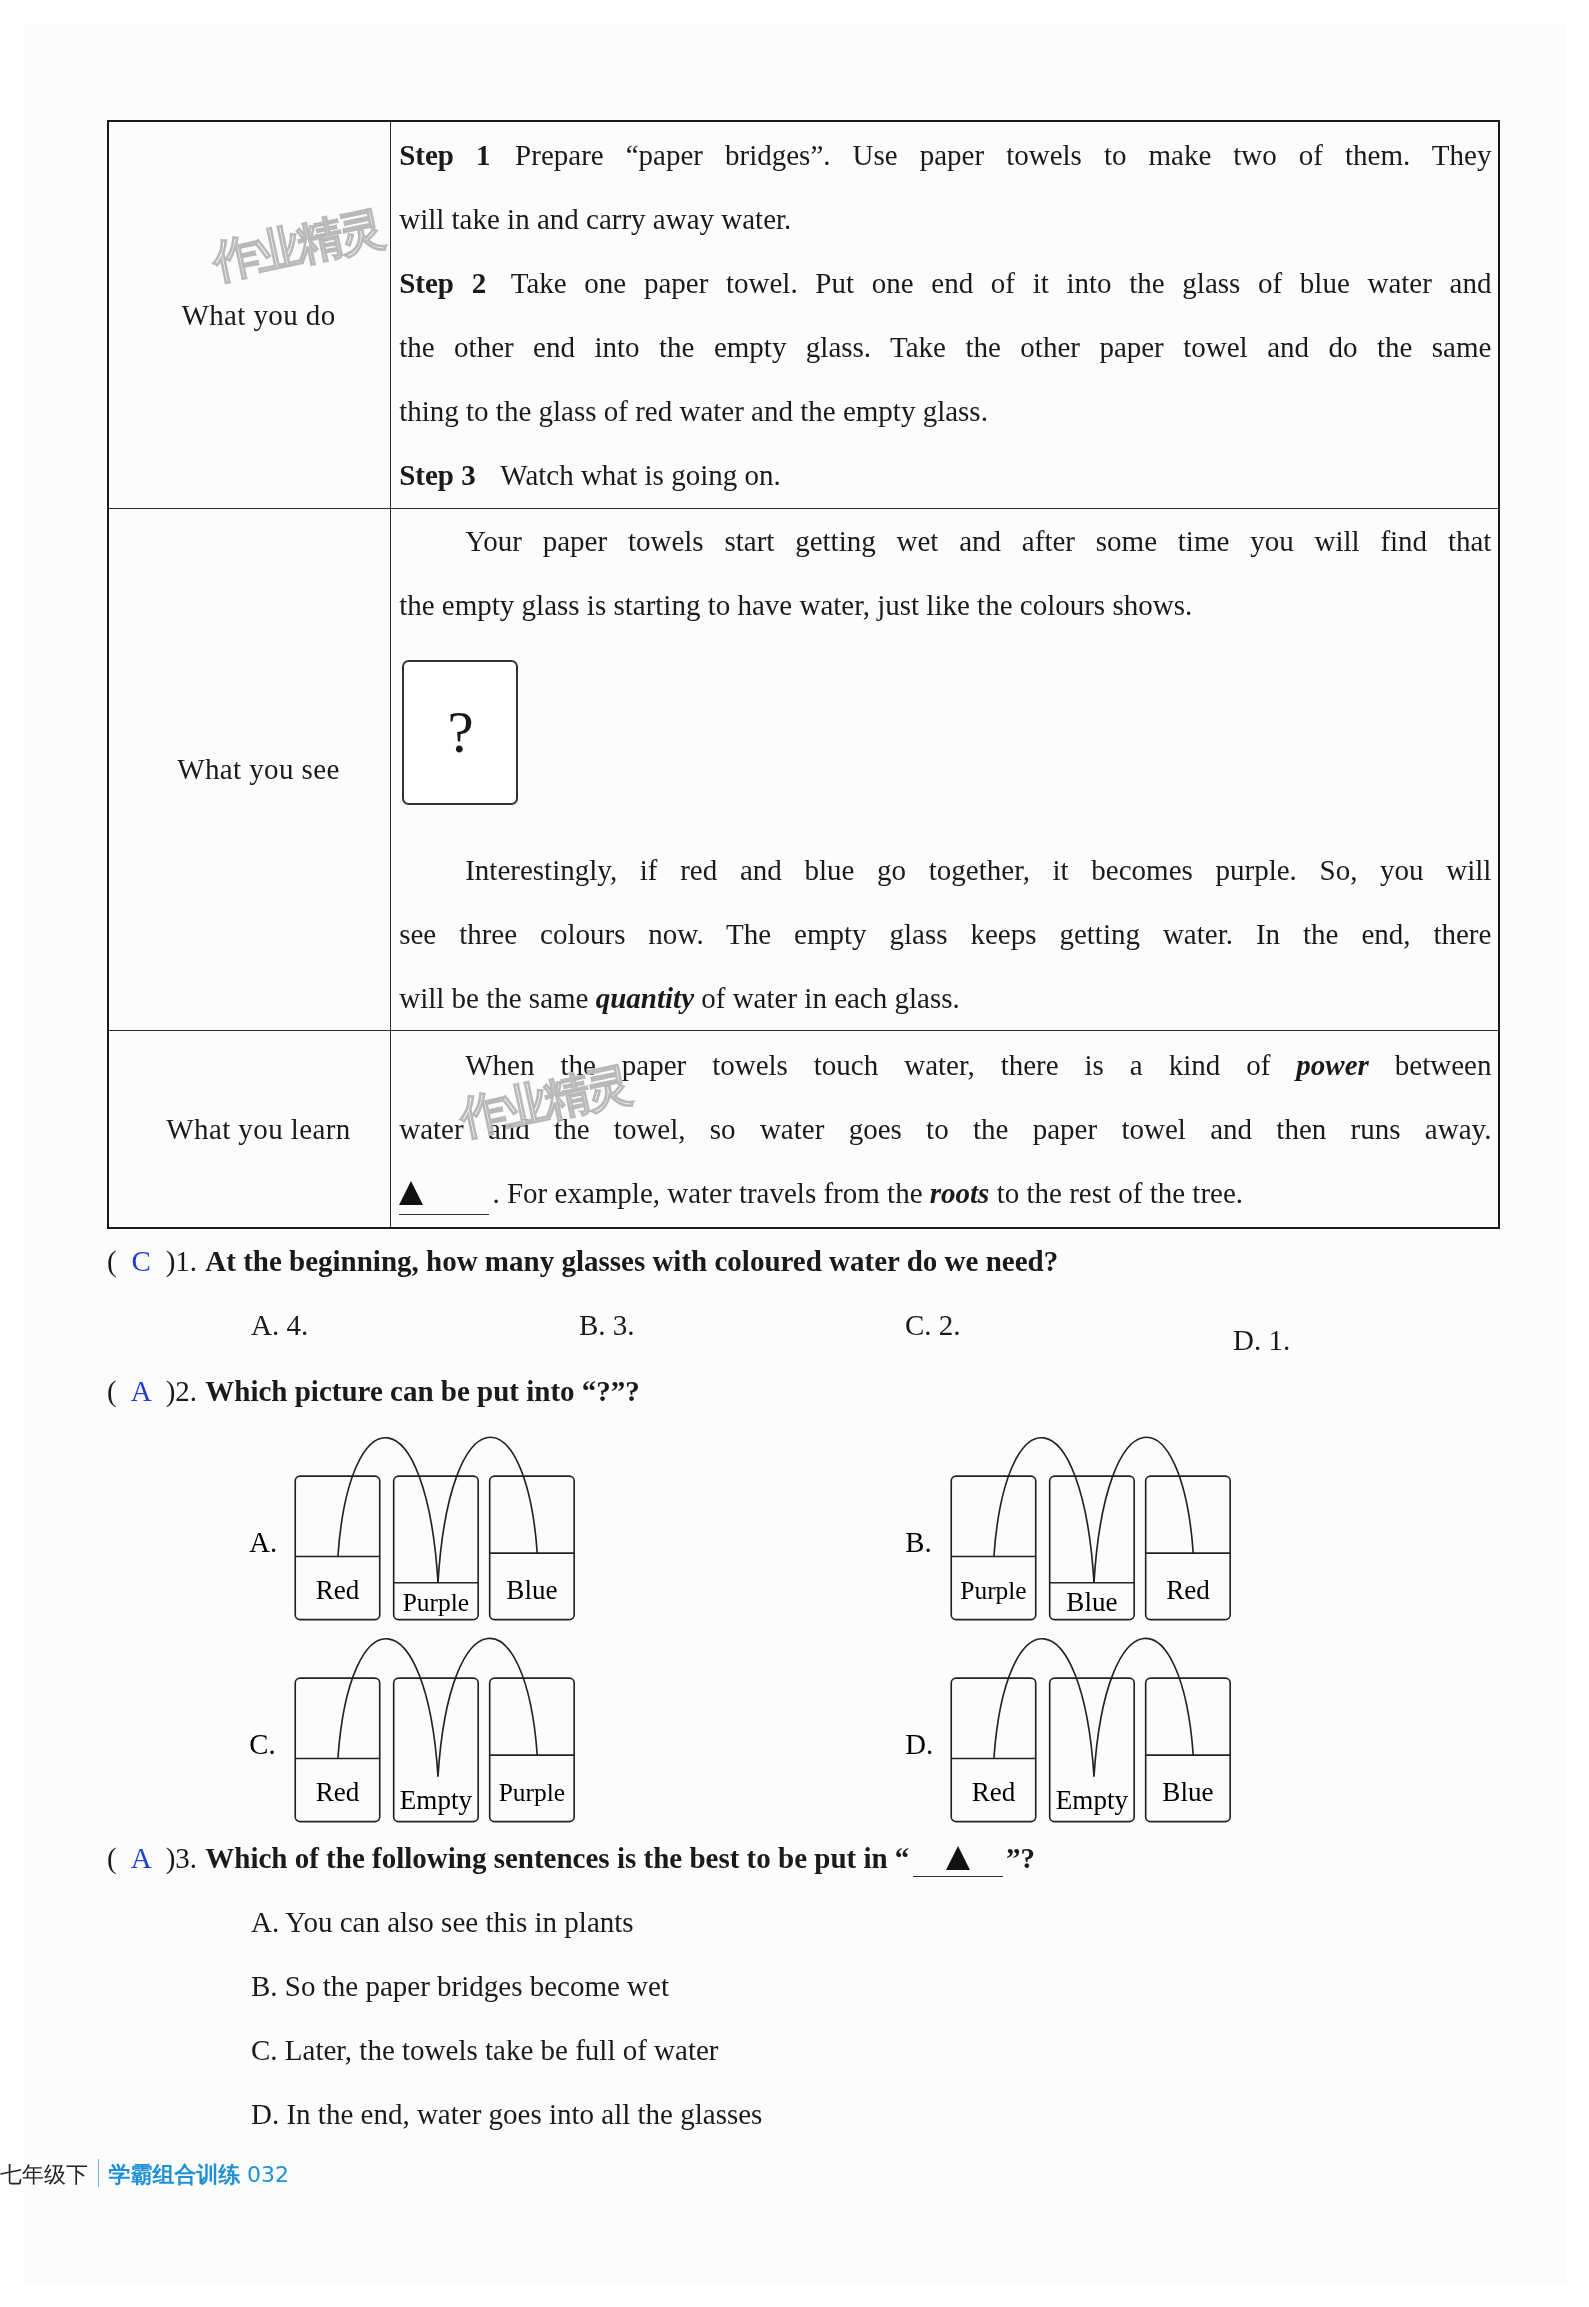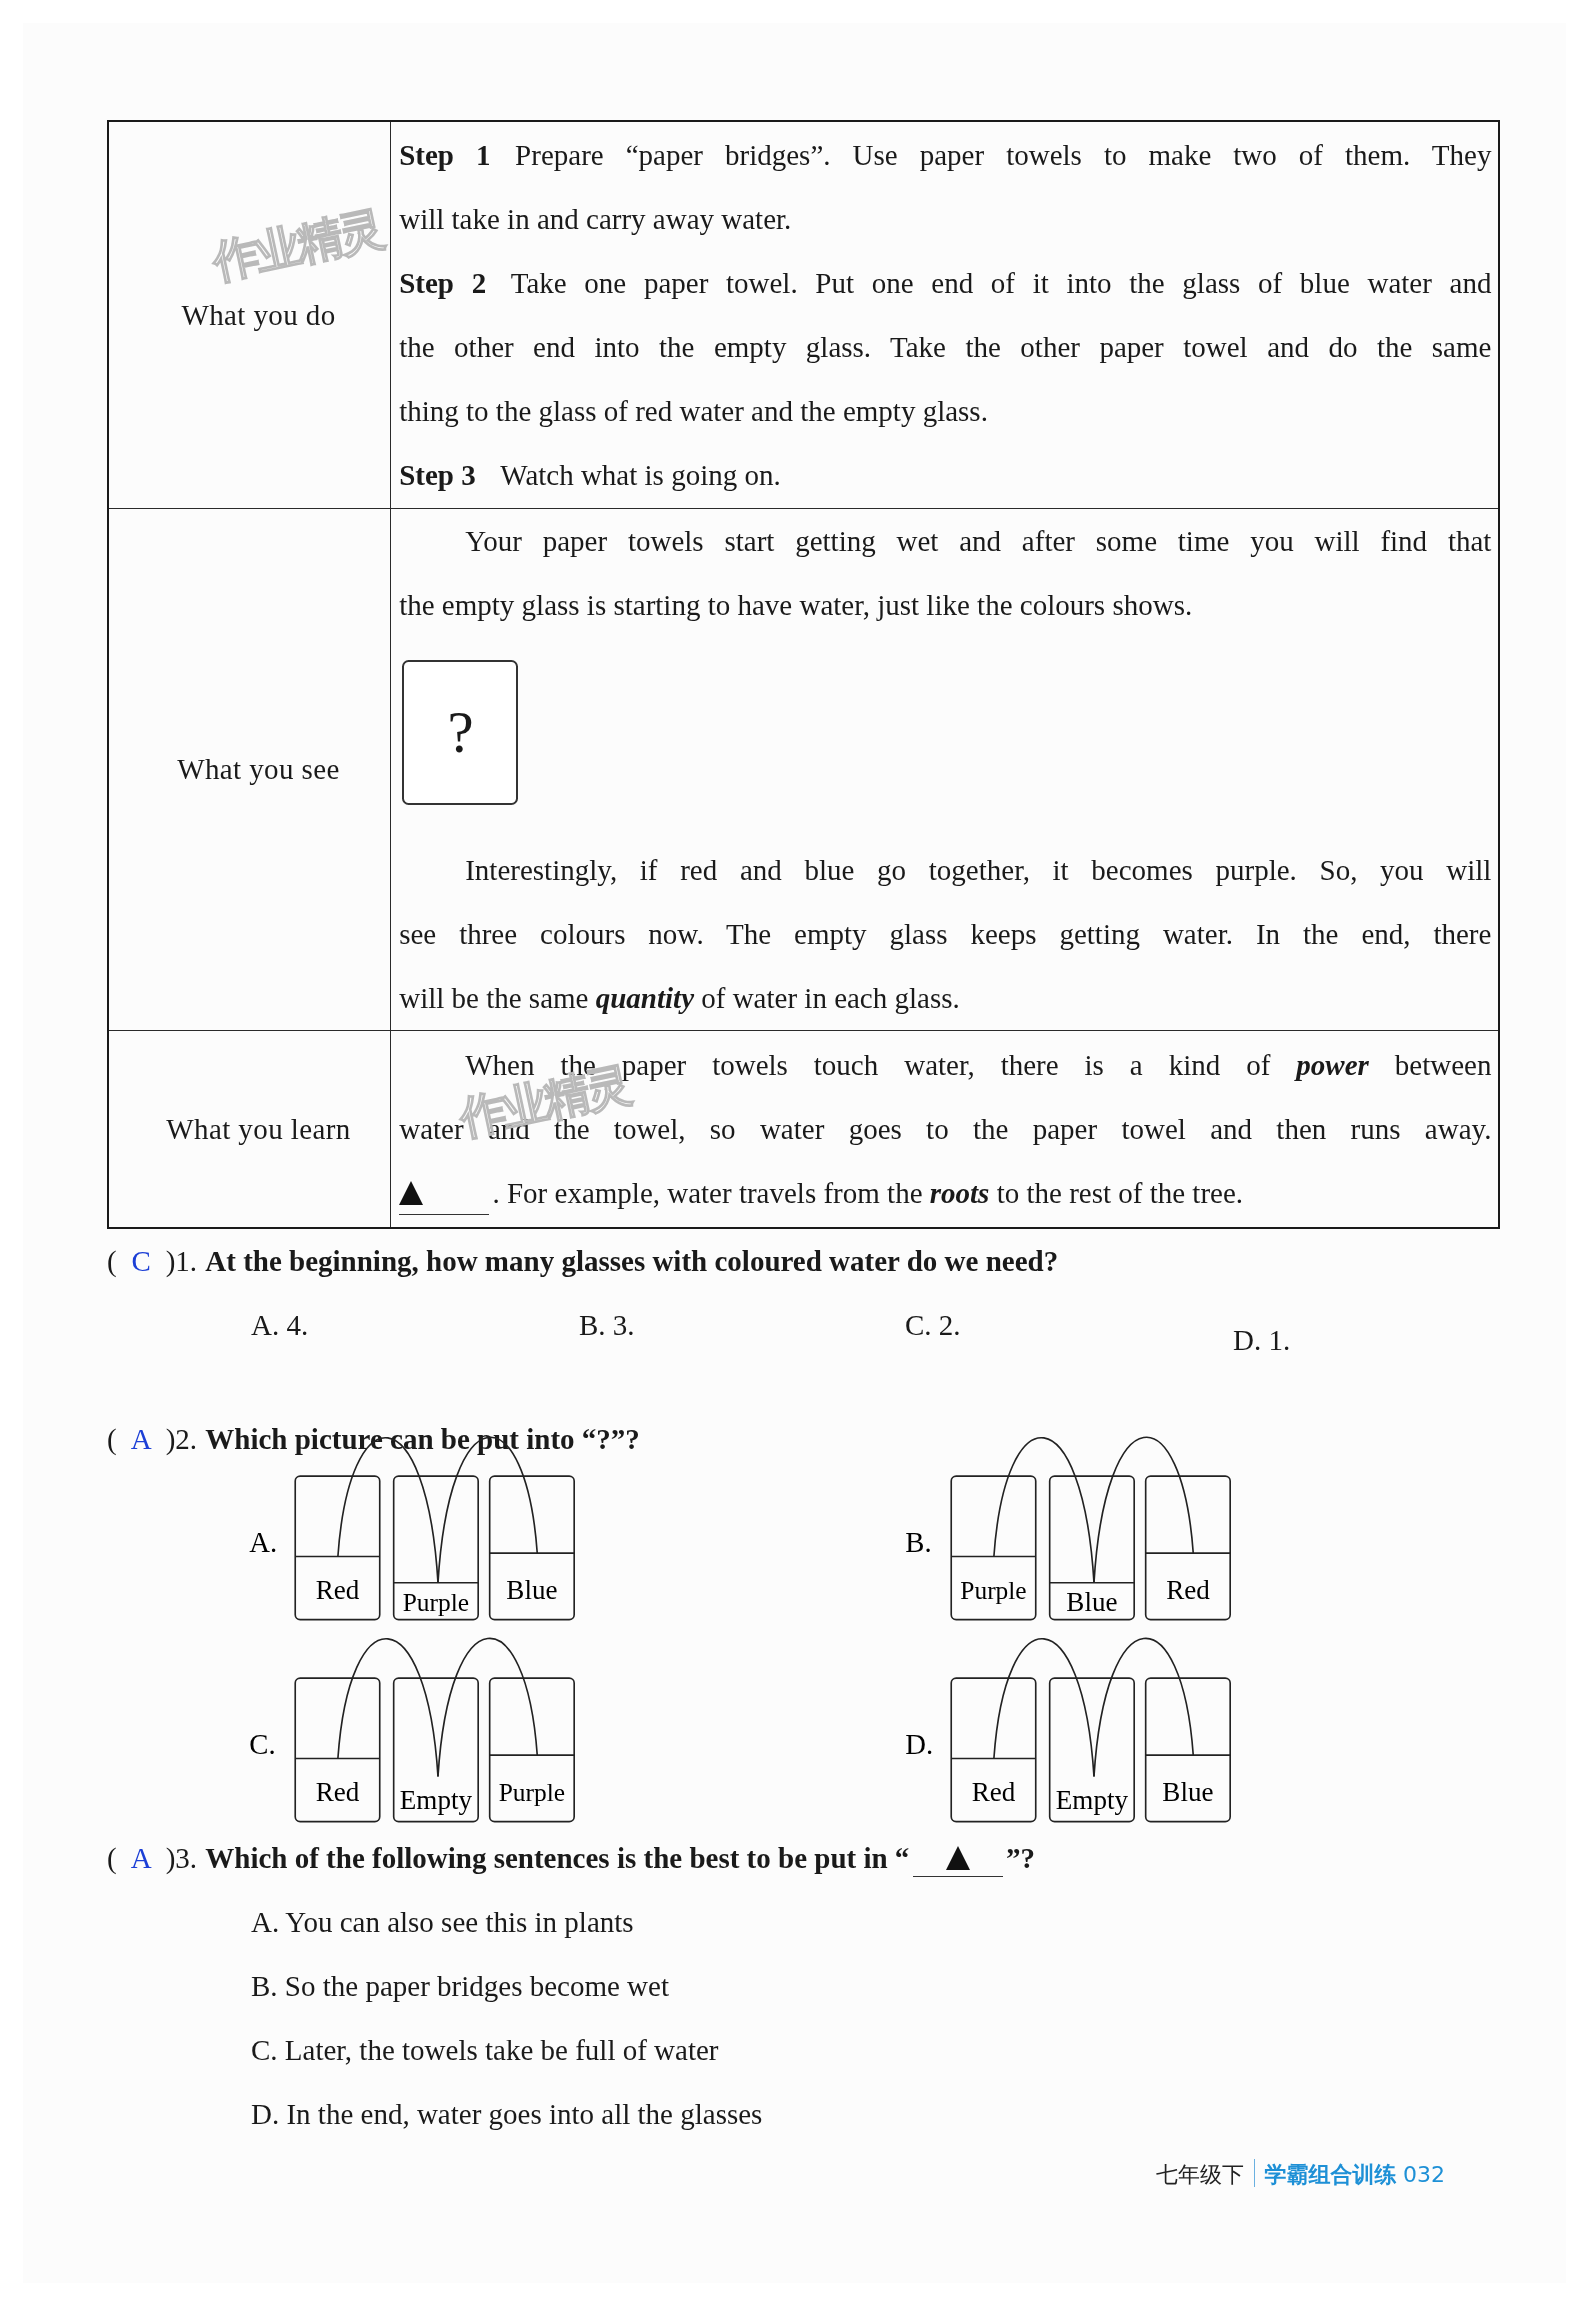--- a/index.html
+++ b/index.html
@@ -67,21 +67,21 @@
     text-align: center; line-height: 36px; margin: 0 3.3px;
   }
 
   
   .diag { position: absolute; }
   svg text { font-family: "Liberation Serif", "DejaVu Serif", serif; }
 
   
   .footer {
     position: absolute; left: 0; width: 1445px; top: 2159px;
-    text-align: right; font-family: "DejaVu Sans", sans-serif; font-size: 22px;
+    text-align: left; font-family: "DejaVu Sans", sans-serif; font-size: 22px;
   }
   .footer .grade { color: #222; }
   .footer .sep { display: inline-block; width: 0.8px; height: 28px; background: #6ab0e0; margin: 0 9.8px; vertical-align: -4.9px; }
   .footer .series { color: #1e90d6; font-weight: bold; }
   .footer .pnum { color: #1e90d6; margin-left: 6.6px; }
 </style>
 </head>
 <body>
 
 <div class="page"></div>
@@ -127,21 +127,21 @@
 <div class="wm" style="left:459px; top:1071px;">作业精灵</div>
 
 <div class="q" style="top:1245px;">
   <span class="paren">(</span><span class="ans" style="color: rgb(28, 63, 214);">C</span><span class="paren">)</span><span>1.</span><span class="qtext">At the beginning, how many glasses with coloured water do we need?</span>
 </div>
 <div class="opt" style="left:251px; top:1309px;">A. 4.</div>
 <div class="opt" style="left:579px; top:1309px;">B. 3.</div>
 <div class="opt" style="left:905px; top:1309px;">C. 2.</div>
 <div class="opt" style="left:1233px; top:1309px;margin-top:15px;">D. 1.</div>
 
-<div class="q" style="top:1375px;margin-top:48px;">
+<div class="q" style="top:1375px;">
   <span class="paren">(</span><span class="ans" style="color: rgb(28, 63, 214);">A</span><span class="paren">)</span><span>2.</span><span class="qtext">Which picture can be put into “?”?</span>
 </div>
 
 <div class="diag" style="left:246px; top:1435px;"><svg width="361" height="197" viewBox="0 0 440 240">
       <text x="4" y="142" font-size="35">A.</text>
       <rect x="60" y="50" width="103" height="175" rx="6" fill="none" stroke="#222" stroke-width="2"></rect>
       <line x1="60" x2="163" y1="148" y2="148" stroke="#222" stroke-width="2"></line>
       <text x="111.5" y="200" text-anchor="middle" font-size="33">Red</text>
       <rect x="180" y="50" width="103" height="175" rx="6" fill="none" stroke="#222" stroke-width="2"></rect>
       <line x1="180" x2="283" y1="180" y2="180" stroke="#222" stroke-width="2"></line>

